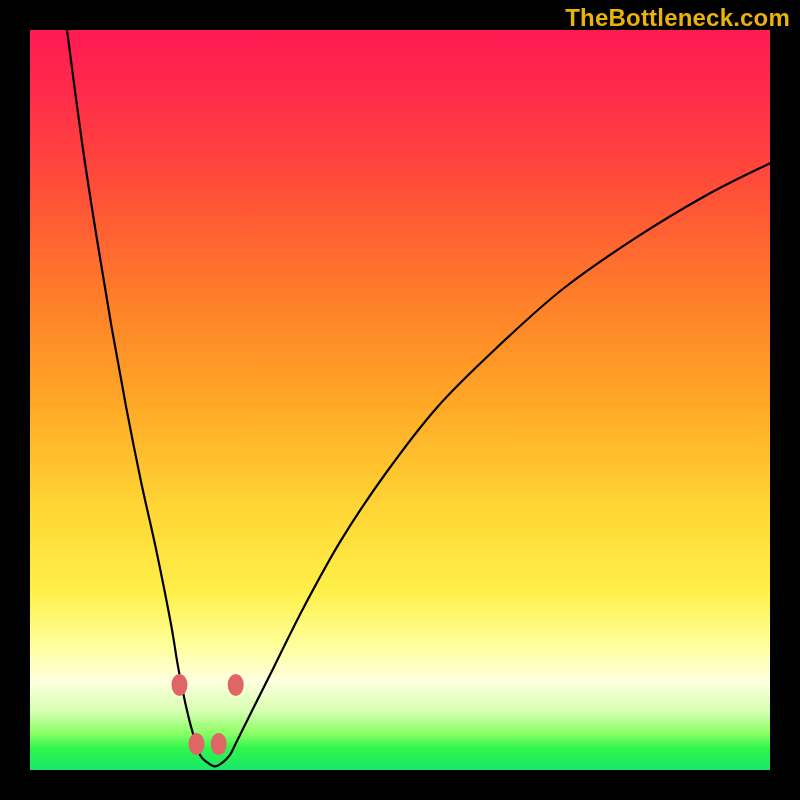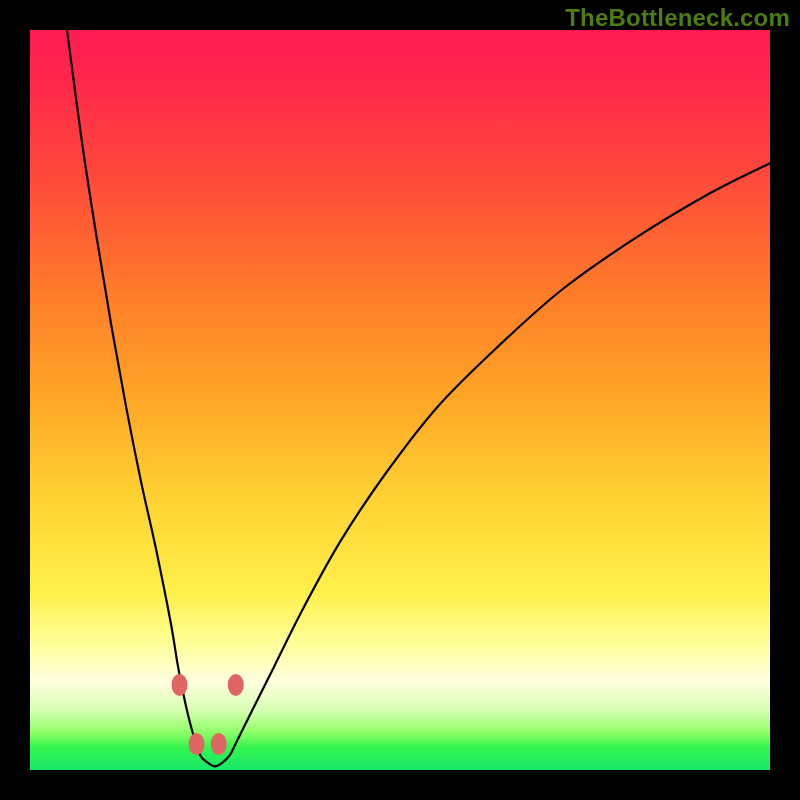--- a/index.html
+++ b/index.html
@@ -40,21 +40,21 @@
       #d6ffb0 92%,
       #8cff66 95%,
       #33f54d 97%,
       #18e86a 100%
     );
   }
   .watermark {
     position: absolute;
     top: 4px;
     right: 10px;
-    color: #4d7c0f;
+    color: #eab308;
     font-size: 24px;
     font-weight: 600;
     letter-spacing: 0.2px;
     font-family: Arial, Helvetica, sans-serif;
   }
   svg.curve {
     position: absolute;
     left: 0;
     top: 0;
     width: 740px;

